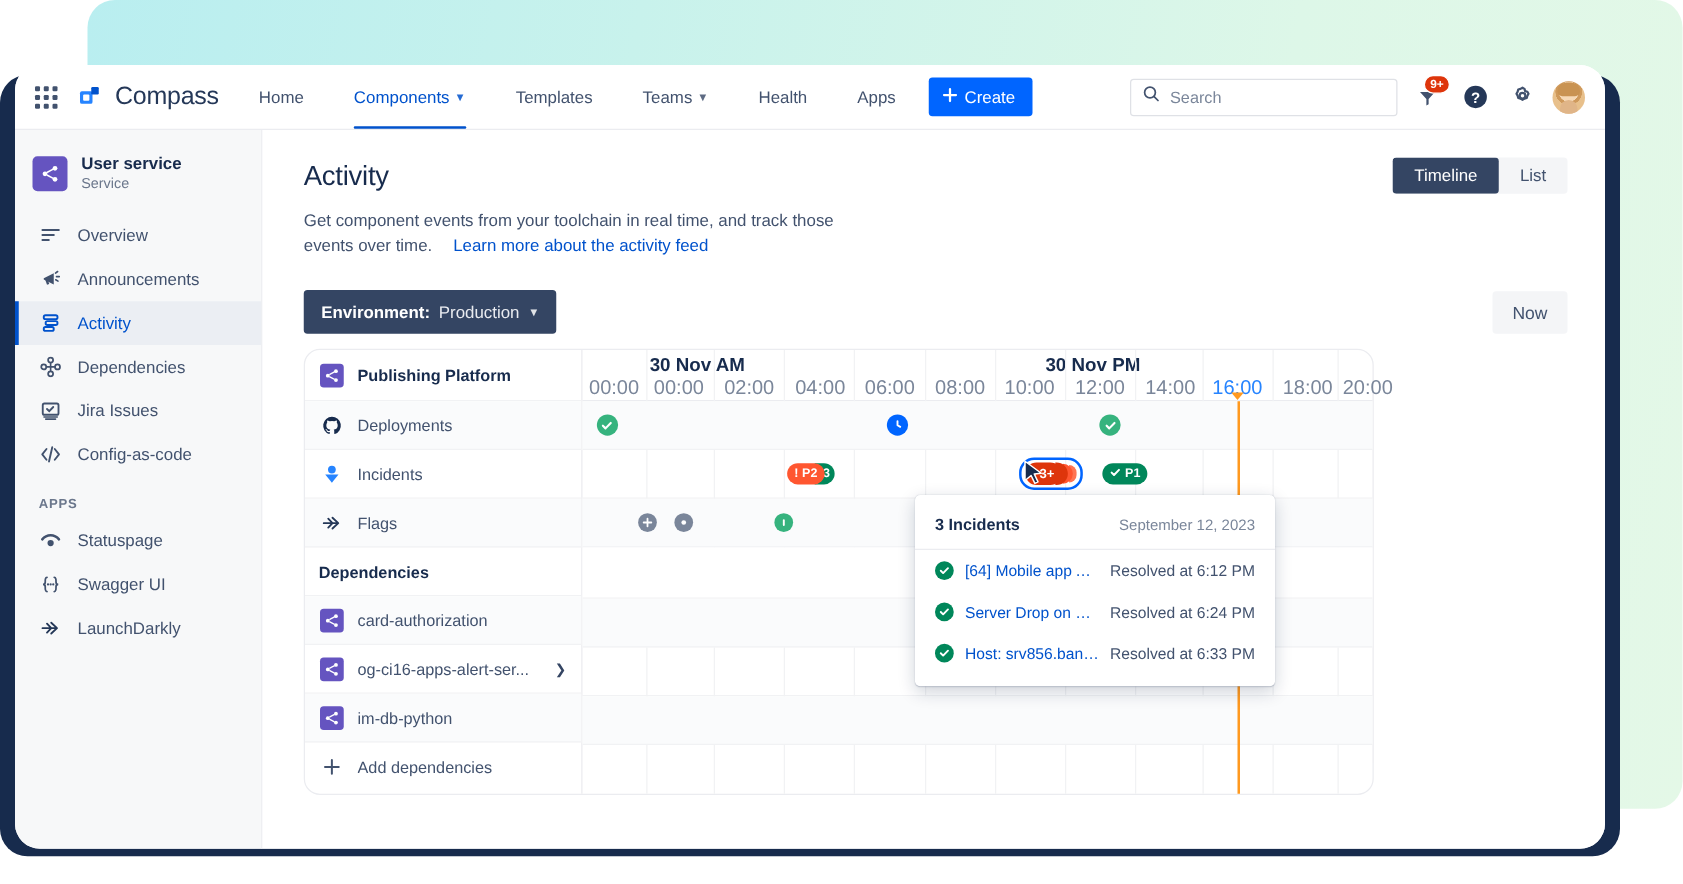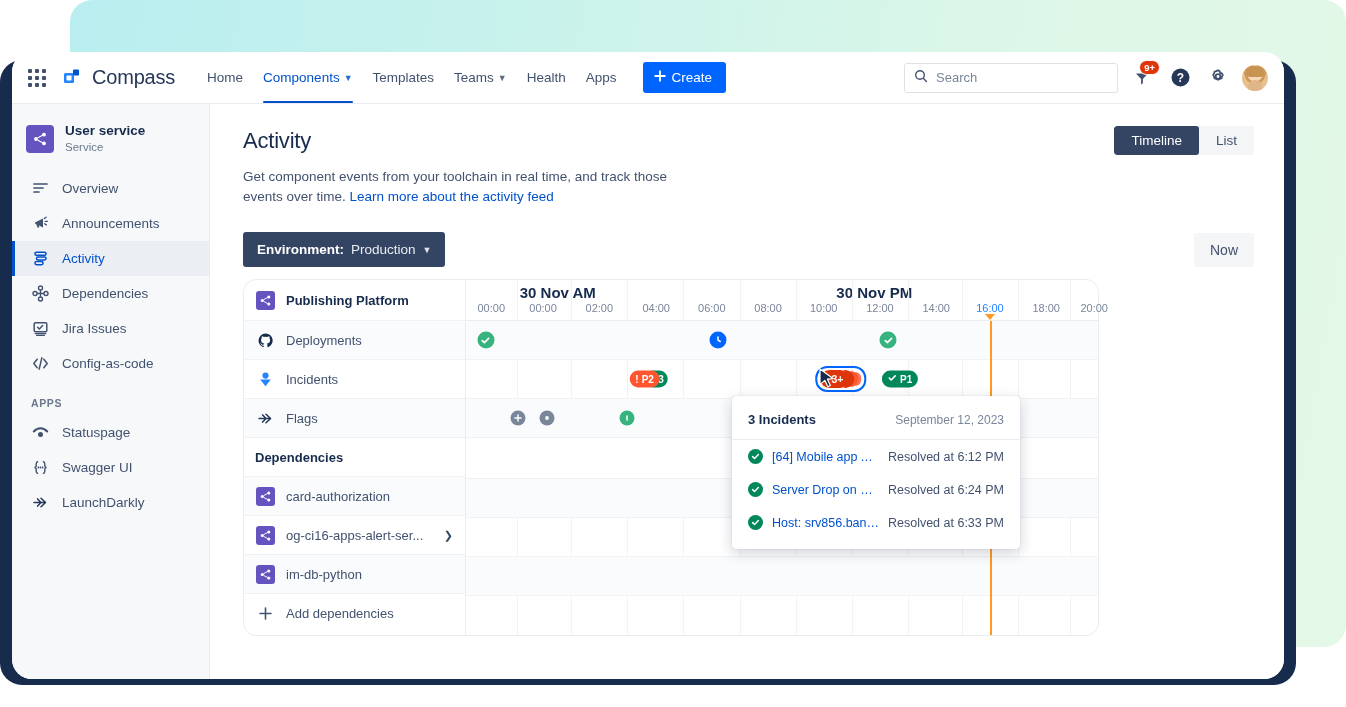--- a/index.html
+++ b/index.html
@@ -48,21 +48,21 @@
     padding: 0 16px 0 10px;
   }
   .appswitcher { width: 30px; height: 30px; display:flex; align-items:center; justify-content:center; border-radius:4px; cursor:pointer; }
   .grid9 { display: grid; grid-template-columns: repeat(3,4px); grid-template-rows: repeat(3,4px); gap: 3px; }
   .grid9 i { background:#42526e; border-radius: 1px; display:block; width:4px; height:4px; }
 
   .brand { display:flex; align-items:center; gap:8px; margin-left: 10px; cursor:pointer; }
   .brand-logo { width: 22px; height: 22px; position: relative; }
   .brand-name { font-size: 20px; color: #253858; letter-spacing: -0.2px; font-weight: 400; }
 
-  .nav-items { display:flex; align-items:center; gap: 0; margin-left: 22px; height: 100%; }
+  .nav-items { display:flex; align-items:center; gap: 20px; margin-left: 22px; height: 100%; }
   .nav-item {
     font-size: 13.5px; color: #42526e; padding: 6px 10px; border-radius: 3px;
     cursor: pointer; position: relative; height: 100%;
     display: flex; align-items: center; gap: 4px;
   }
   .nav-item.active { color: #0052cc; }
   .nav-item.active::after {
     content:''; position:absolute; left:10px; right:10px; bottom:0; height:2.5px; background:#0052cc; border-radius:2px;
   }
   .caret { font-size: 9px; opacity: 0.85; }
@@ -121,21 +121,21 @@
     border-left: 3px solid transparent; margin-left:-0px;
   }
   .side-item.active { background:#ebeef3; color:#0052cc; font-weight:400; border-left-color:#0052cc; }
   .side-item .sico { width:18px; display:flex; align-items:center; justify-content:center; flex-shrink:0; }
   .side-section { font-size:10.5px; font-weight:700; color:#6b778c; letter-spacing:0.6px; padding: 16px 0 6px 19px; }
 
   
   #main { flex:1; padding: 24px 30px 0 33px; overflow:hidden; position:relative; background:#fff; }
   .page-title { font-size:22px; color:#172b4d; font-weight:500; letter-spacing:-0.2px; }
   .page-desc { font-size:13.5px; color:#42526e; line-height:1.45; margin-top:13px; max-width: 430px; }
-  .page-desc a { color:#0052cc; text-decoration:none; }
+  .page-desc a { color:#0052cc; text-decoration:none;margin-left:13px; }
 
   .seg {
     position:absolute; right:30px; top:22px; display:flex;
     background:#f4f5f7; border-radius:3px; overflow:hidden;
   }
   .seg div { font-size:13.5px; padding: 7px 17px; color:#42526e; cursor:pointer; }
   .seg div.on { background:#344563; color:#fff; border-radius:3px; }
 
   .ctrlrow { display:flex; align-items:center; margin-top:26px; }
   .env-btn {
@@ -169,21 +169,21 @@
   .lrow .ltext { white-space:nowrap; overflow:hidden; text-overflow:ellipsis; }
   .lrow .chev { margin-left:auto; margin-right:12px; color:#344563; font-size:11px; }
   .comp-badge { width:19px; height:19px; border-radius:3px; background:#6554c0; display:flex; align-items:center; justify-content:center; }
 
   .grow { height:39px; border-bottom:1px solid #f1f2f4; position:relative; }
   .grow.h41 { height:41px; }
   .grow.alt { background:#fafbfc; }
 
   #tl-head { height:41px; position:relative; border-bottom:1px solid #ebecf0; }
   .daylabel { position:absolute; top:4px; font-size:15px; font-weight:700; color:#172b4d; }
-  .ticklabel { position:absolute; top:22px; font-size:11px; color:#7a869a; transform:translateX(-50%); white-space:nowrap; }
+  .ticklabel { position:absolute; top:22px; font-size:16px; color:#7a869a; transform:translateX(-50%); white-space:nowrap; }
   .ticklabel.now { color:#2684ff; }
 
   .vline { position:absolute; top:0; bottom:0; width:1px; background:#f1f2f4; }
   #nowline { position:absolute; top:41px; bottom:0; width:2px; background:#ff991f; z-index:3; }
   #nowcaret {
     position:absolute; top:34px; width:0;height:0;
     border-left:5px solid transparent; border-right:5px solid transparent; border-top:6px solid #ff991f; z-index:4;
   }
 
   

